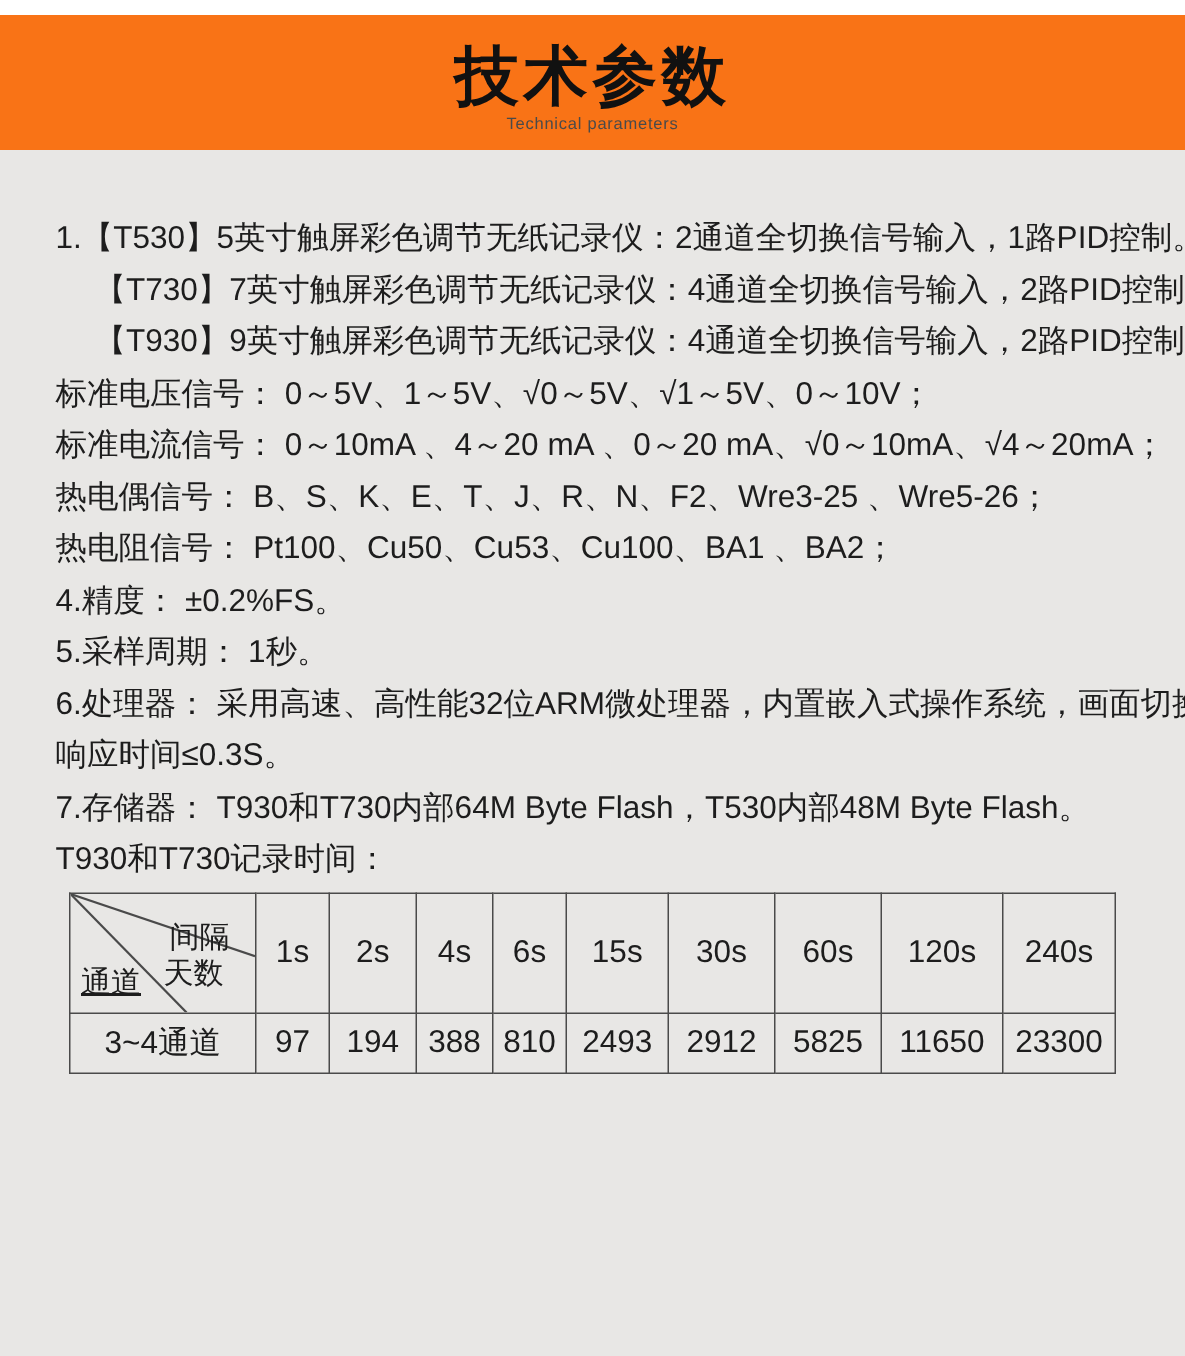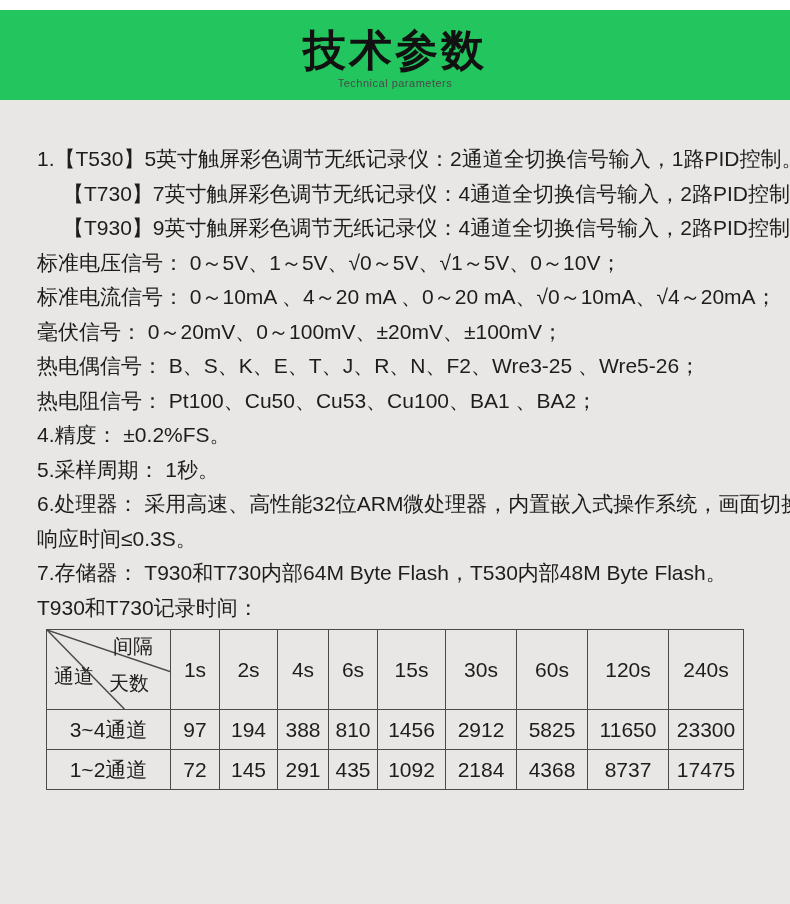--- a/index.html
+++ b/index.html
@@ -3,21 +3,21 @@
 <meta charset="utf-8">
 <style>
   html,body{margin:0;padding:0;}
   body{
     width:790px;height:904px;overflow:hidden;
     background:#ffffff;
     font-family:"Liberation Sans","DejaVu Sans",sans-serif;
     color:#1d1d1d;
   }
   .title-band{
-    margin-top:10px;height:90px;background:#22c55e;
+    margin-top:10px;height:90px;background:#f97316;
     display:flex;flex-direction:column;align-items:center;justify-content:center;
   }
   .page-title{
     margin:0;font-size:43px;font-weight:bold;letter-spacing:3px;color:#111111;
   }
   .page-subtitle{
     font-size:11px;color:#4a4a4a;margin-top:-3px;letter-spacing:0.5px;
   }
   .content{
     background:#e8e7e5;height:804px;box-sizing:border-box;
@@ -37,43 +37,42 @@
   }
   .rec-table thead tr{height:80px;}
   .rec-table tbody tr{height:40px;}
   col.w0{width:124px}col.w1{width:49px}col.w2{width:58px}col.w3{width:51px}
   col.w4{width:49px}col.w5{width:68px}col.w6{width:71px}col.w7{width:71px}
   col.w8{width:81px}col.w9{width:75px}
   .row-label{text-align:left;padding-left:9px;}
   .corner{position:relative;}
   .corner svg{position:absolute;top:0;left:0;width:100%;height:100%;display:block;}
   .corner span{position:absolute;font-size:20px;line-height:20px;}
-  .c-top{top:6px;left:66px;}
+  .c-top{top:19px;left:66px;}
   .c-mid{top:43px;left:62px;text-align:center;}
-  .c-bot{top:36px;left:7px;}
+  .c-bot{top:49px;left:7px;text-decoration:underline;}
 </style>
 </head>
 <body>
 
 <div>
 
   <header class="title-band">
     <h1 class="page-title">技术参数</h1>
     <div class="page-subtitle">Technical parameters</div>
   </header>
 
   <main class="content">
 
     <div id="spec-lines">
         <div class="spec-line">1.【T530】5英寸触屏彩色调节无纸记录仪：2通道全切换信号输入，1路PID控制。</div>
         <div class="spec-line ind">【T730】7英寸触屏彩色调节无纸记录仪：4通道全切换信号输入，2路PID控制。</div>
         <div class="spec-line ind">【T930】9英寸触屏彩色调节无纸记录仪：4通道全切换信号输入，2路PID控制。</div>
         <div class="spec-line">标准电压信号： 0～5V、1～5V、√0～5V、√1～5V、0～10V；</div>
         <div class="spec-line">标准电流信号： 0～10mA 、4～20 mA 、0～20 mA、√0～10mA、√4～20mA；</div>
-        <div class="spec-line">毫伏信号： 0～20mV、0～100mV、±20mV、±100mV；</div>
         <div class="spec-line">热电偶信号： B、S、K、E、T、J、R、N、F2、Wre3-25 、Wre5-26；</div>
         <div class="spec-line">热电阻信号： Pt100、Cu50、Cu53、Cu100、BA1 、BA2；</div>
         <div class="spec-line">4.精度： ±0.2%FS。</div>
         <div class="spec-line">5.采样周期： 1秒。</div>
         <div class="spec-line">6.处理器： 采用高速、高性能32位ARM微处理器，内置嵌入式操作系统，画面切换</div>
         <div class="spec-line">响应时间≤0.3S。</div>
         <div class="spec-line">7.存储器： T930和T730内部64M Byte Flash，T530内部48M Byte Flash。</div>
         <div class="spec-line">T930和T730记录时间：</div>
       </div>
 
@@ -112,35 +111,23 @@
             <th>240s</th>
           </tr>
       </thead>
       <tbody id="table-body">
           <tr>
             <td class="row-label">3~4通道</td>
             <td>97</td>
             <td>194</td>
             <td>388</td>
             <td>810</td>
-            <td>1456</td>
+            <td>2493</td>
             <td>2912</td>
             <td>5825</td>
             <td>11650</td>
             <td>23300</td>
-          </tr>
-          <tr>
-            <td class="row-label">1~2通道</td>
-            <td>72</td>
-            <td>145</td>
-            <td>291</td>
-            <td>435</td>
-            <td>1092</td>
-            <td>2184</td>
-            <td>4368</td>
-            <td>8737</td>
-            <td>17475</td>
           </tr>
         </tbody>
     </table>
 
   </main>
 </div>
 
 </body></html>

